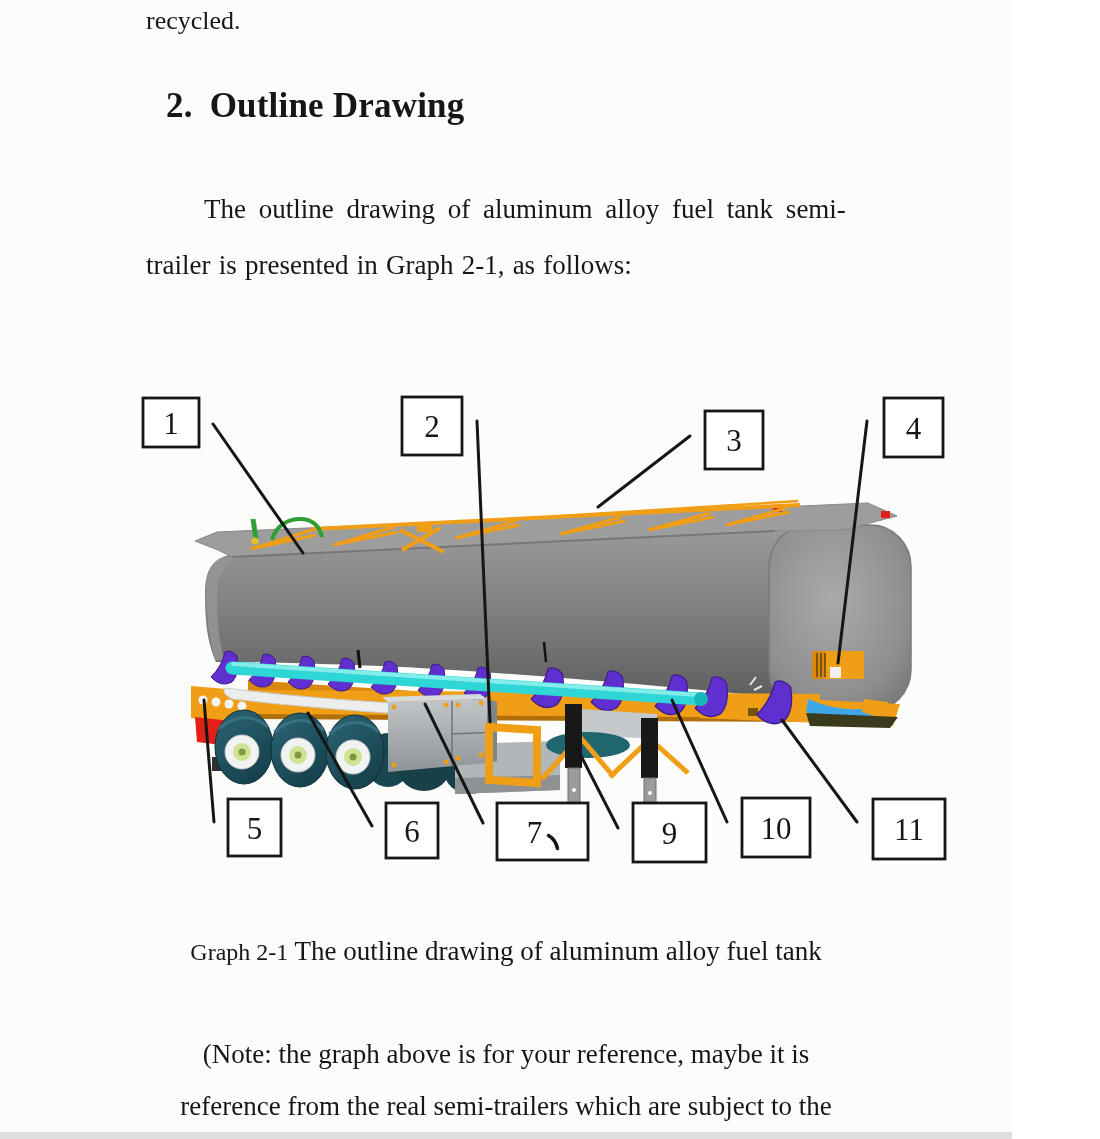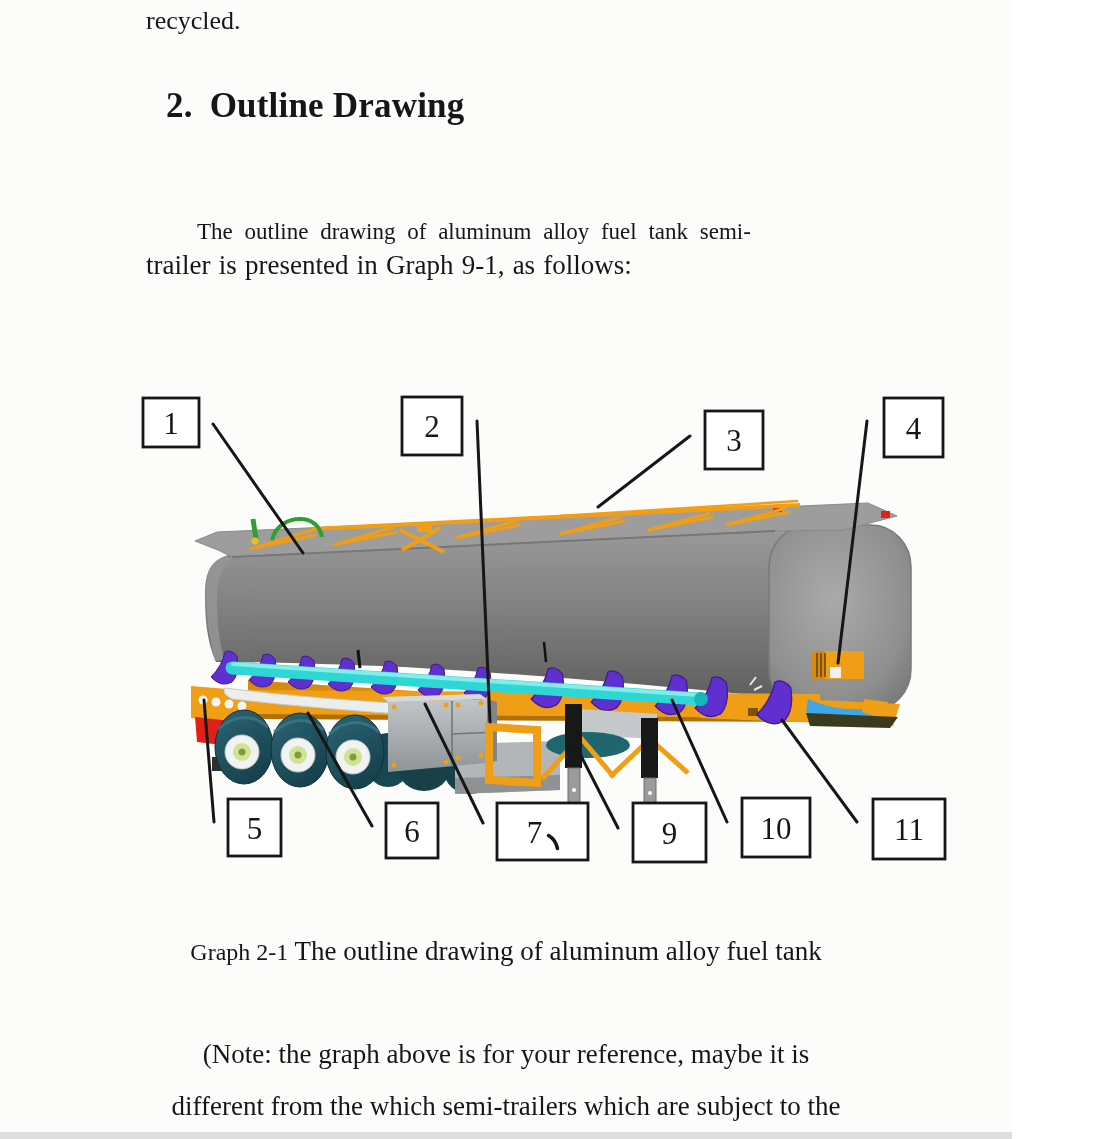--- a/index.html
+++ b/index.html
@@ -11,21 +11,21 @@
     width:1012px;height:1139px;
     background:#fcfcfb;
     overflow:hidden;
     font-family:"Liberation Serif","DejaVu Serif",serif;
     color:var(--ink);
   }
   .abs{position:absolute;}
   .intro-word{left:146px;top:6px;font-size:26px;}
   .heading{left:146px;top:86px;font-size:35px;font-weight:bold;letter-spacing:.2px;margin-left:20px;}
   .heading .num{margin-right:17px;}
-  .para-line1{left:197px;top:194px;font-size:23px;word-spacing:6px;white-space:nowrap;margin-top:25px;}
+  .para-line1{left:204px;top:194px;font-size:27px;word-spacing:6px;white-space:nowrap;}
   .para-line2{left:146px;top:250px;font-size:27px;word-spacing:1.5px;white-space:nowrap;}
   .center-line{left:0;right:0;text-align:center;font-size:27px;}
   .cap1{top:936px;}
   .cap1 .prefix{font-size:24px;}
   .cap2{top:987px;}
   .note1{top:1039px;}
   .note2{top:1091px;}
   .bottom-strip{left:0;top:1132px;width:1100px;height:7px;background:#dedede;}
   svg text.callout-label{
     font-family:"Liberation Serif","DejaVu Serif",serif;
@@ -39,21 +39,21 @@
 
 <div class="page">
 
   <div class="abs intro-word">recycled.</div>
 
   <div class="abs heading">
     <span class="num">2.</span><span>Outline Drawing</span>
   </div>
 
   <div class="abs para-line1">The outline drawing of aluminum alloy fuel tank semi-</div>
-  <div class="abs para-line2">trailer is presented in Graph 9-1, as follows:</div>
+  <div class="abs para-line2">trailer is presented in Graph 2-1, as follows:</div>
 
   <svg class="abs" style="left:0;top:380px" width="1100" height="500" viewBox="0 380 1100 500">
     <defs>
       <linearGradient id="tankGrad" x1="0" y1="0" x2="0" y2="1">
         <stop offset="0" stop-color="#9a9a9a"></stop>
         <stop offset="0.45" stop-color="#828282"></stop>
         <stop offset="1" stop-color="#5e5e5e"></stop>
       </linearGradient>
       <radialGradient id="capGrad" cx="0.45" cy="0.4" r="0.75">
         <stop offset="0" stop-color="#aaaaaa"></stop>
@@ -301,16 +301,16 @@
         <line x1="782" y1="720" x2="857" y2="822" class="leader"></line>
         <rect x="873" y="799" width="72" height="60" class="callout-box"></rect>
         <text x="909" y="829" dy="0.36em" text-anchor="middle" class="callout-label">11</text>
       </g>
   </svg>
 
   <div class="abs center-line cap1">
     <span class="prefix">Graph 2-1</span><span> The outline drawing of aluminum alloy fuel tank</span>
   </div>
   <div class="abs center-line note1">(Note: the graph above is for your reference, maybe it is</div>
-  <div class="abs center-line note2">different from the which semi-trailers which are subject to the</div>
+  <div class="abs center-line note2">reference from the real semi-trailers which are subject to the</div>
 
   <div class="abs bottom-strip"></div>
 </div>
 
 </body></html>

